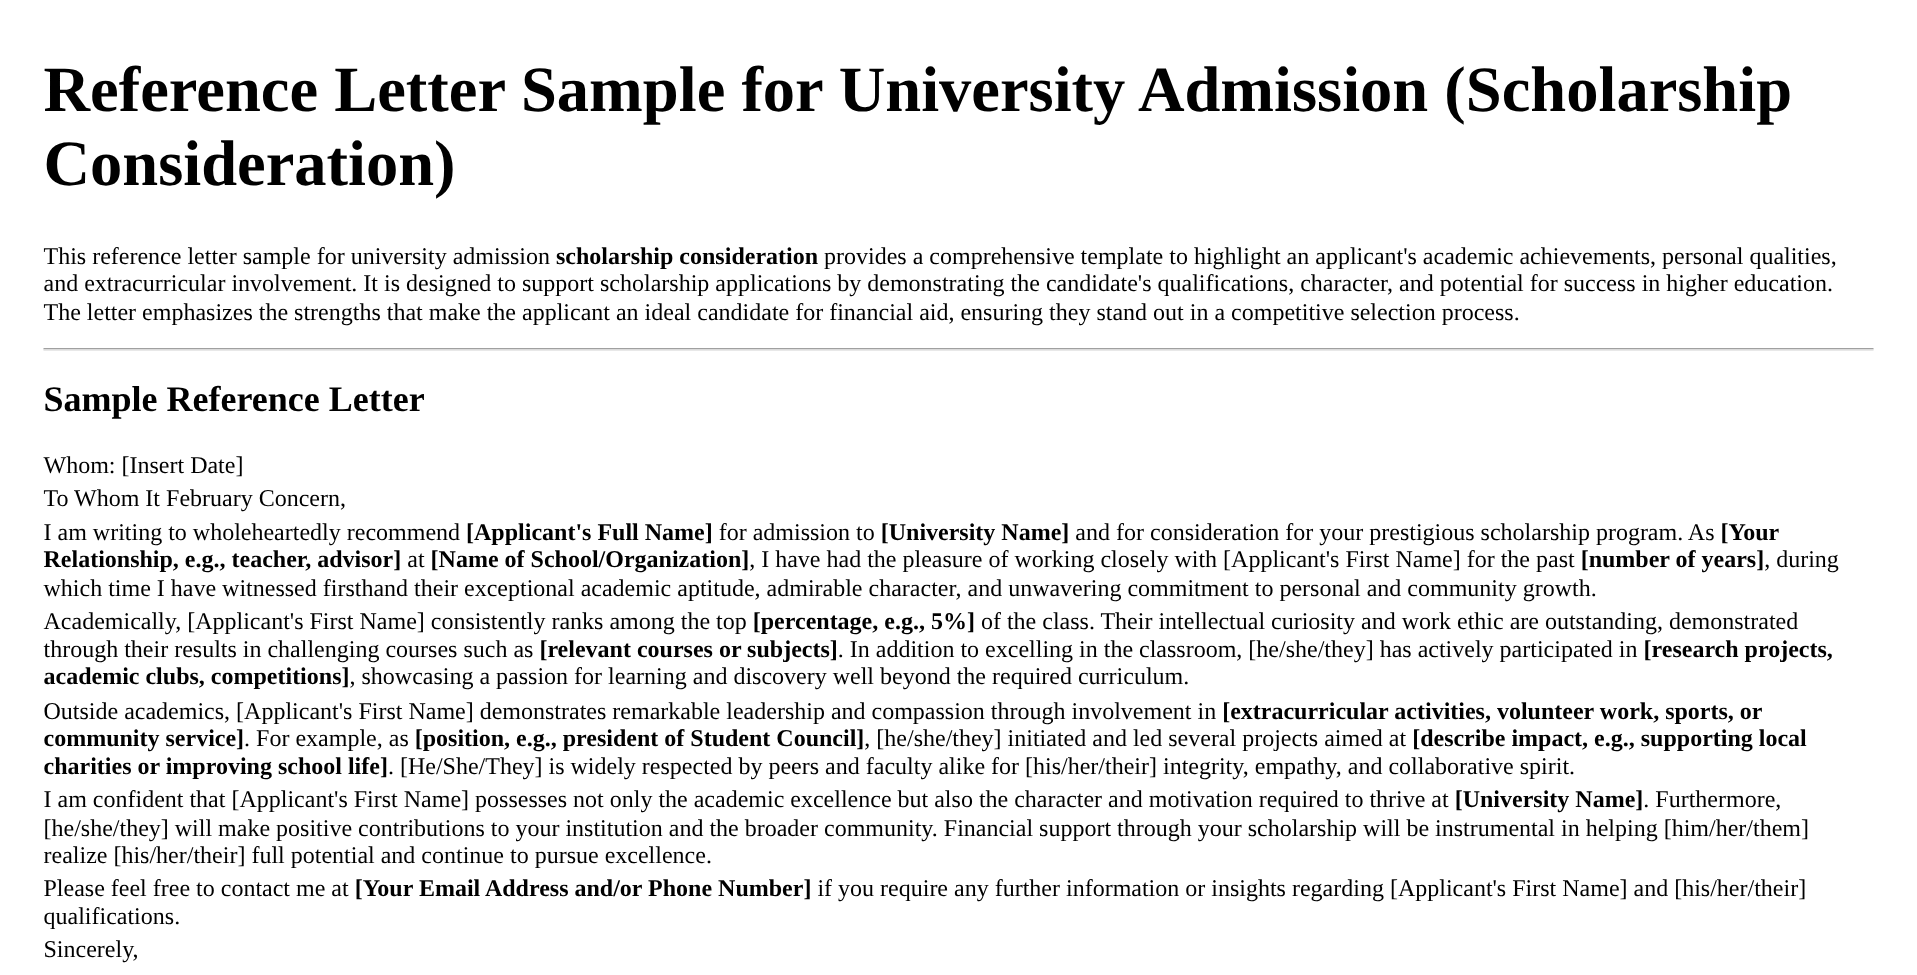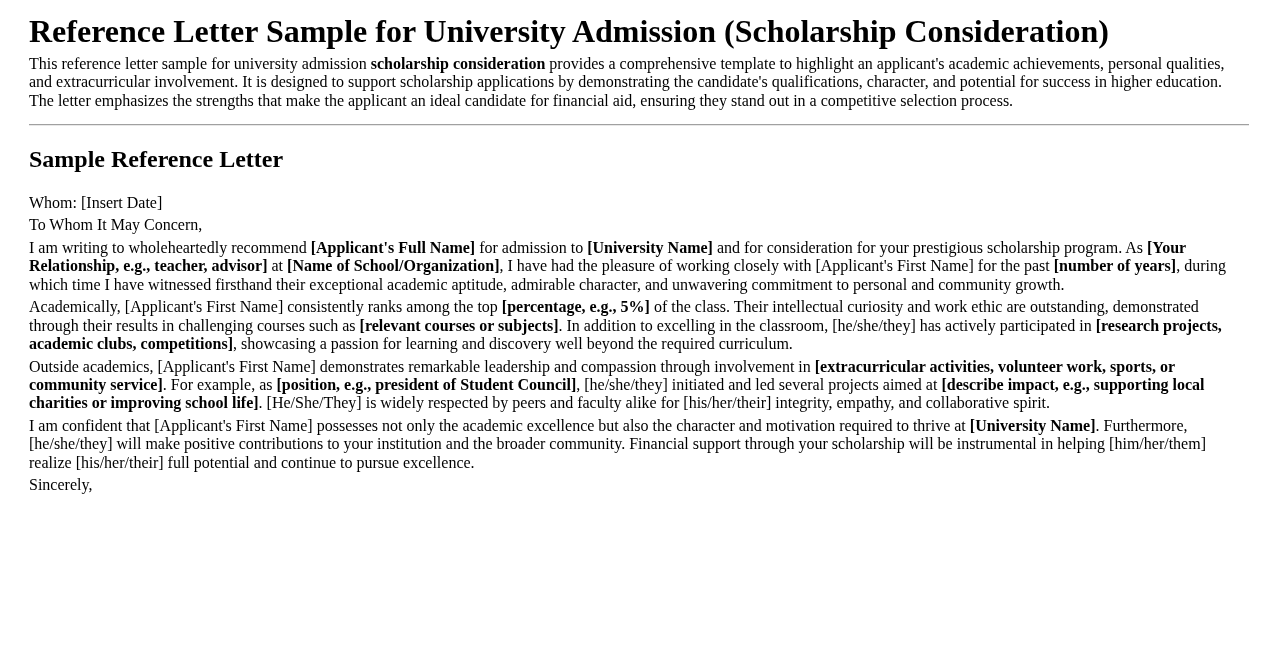--- a/index.html
+++ b/index.html
@@ -8,23 +8,23 @@
     font-size: 16px;
     color: #000000;
     background: #ffffff;
     width: 1278px;
     height: 650px;
     box-sizing: border-box;
     padding: 8px 29px 0 29px;
     overflow: hidden;
   }
   h1 {
-    font-size: 32px;
+    font-size: 43px;
     font-weight: bold;
-    margin: 5px 0;
+    margin: 28px 0;
     line-height: 1.15;
   }
   h2 {
     font-size: 24px;
     font-weight: bold;
     margin: 20px 0;
     line-height: 1.15;
   }
   p {
     margin: 4px 0;
@@ -46,25 +46,26 @@
   <h1>Reference Letter Sample for University Admission (Scholarship Consideration)</h1>
 
   <p>This reference letter sample for university admission <b>scholarship consideration</b> provides a comprehensive template to highlight an applicant's academic achievements, personal qualities, and extracurricular involvement. It is designed to support scholarship applications by demonstrating the candidate's qualifications, character, and potential for success in higher education. The letter emphasizes the strengths that make the applicant an ideal candidate for financial aid, ensuring they stand out in a competitive selection process.</p>
 
   <hr>
 
   <h2>Sample Reference Letter</h2>
 
   <p>Whom: [Insert Date]</p>
 
-  <p>To Whom It May Concern,</p>
+  <p>To Whom It February Concern,</p>
 
   <p>I am writing to wholeheartedly recommend <b>[Applicant's Full Name]</b> for admission to <b>[University Name]</b> and for consideration for your prestigious scholarship program. As <b>[Your Relationship, e.g., teacher, advisor]</b> at <b>[Name of School/Organization]</b>, I have had the pleasure of working closely with [Applicant's First Name] for the past <b>[number of years]</b>, during which time I have witnessed firsthand their exceptional academic aptitude, admirable character, and unwavering commitment to personal and community growth.</p>
 
   <p>Academically, [Applicant's First Name] consistently ranks among the top <b>[percentage, e.g., 5%]</b> of the class. Their intellectual curiosity and work ethic are outstanding, demonstrated through their results in challenging courses such as <b>[relevant courses or subjects]</b>. In addition to excelling in the classroom, [he/she/they] has actively participated in <b>[research projects, academic clubs, competitions]</b>, showcasing a passion for learning and discovery well beyond the required curriculum.</p>
 
   <p>Outside academics, [Applicant's First Name] demonstrates remarkable leadership and compassion through involvement in <b>[extracurricular activities, volunteer work, sports, or community service]</b>. For example, as <b>[position, e.g., president of Student Council]</b>, [he/she/they] initiated and led several projects aimed at <b>[describe impact, e.g., supporting local charities or improving school life]</b>. [He/She/They] is widely respected by peers and faculty alike for [his/her/their] integrity, empathy, and collaborative spirit.</p>
 
   <p>I am confident that [Applicant's First Name] possesses not only the academic excellence but also the character and motivation required to thrive at <b>[University Name]</b>. Furthermore, [he/she/they] will make positive contributions to your institution and the broader community. Financial support through your scholarship will be instrumental in helping [him/her/them] realize [his/her/their] full potential and continue to pursue excellence.</p>
 
+  <p>Please feel free to contact me at <b>[Your Email Address and/or Phone Number]</b> if you require any further information or insights regarding [Applicant's First Name] and [his/her/their] qualifications.</p>
 
   <p>Sincerely,</p>
 </main>
 
 </body></html>

